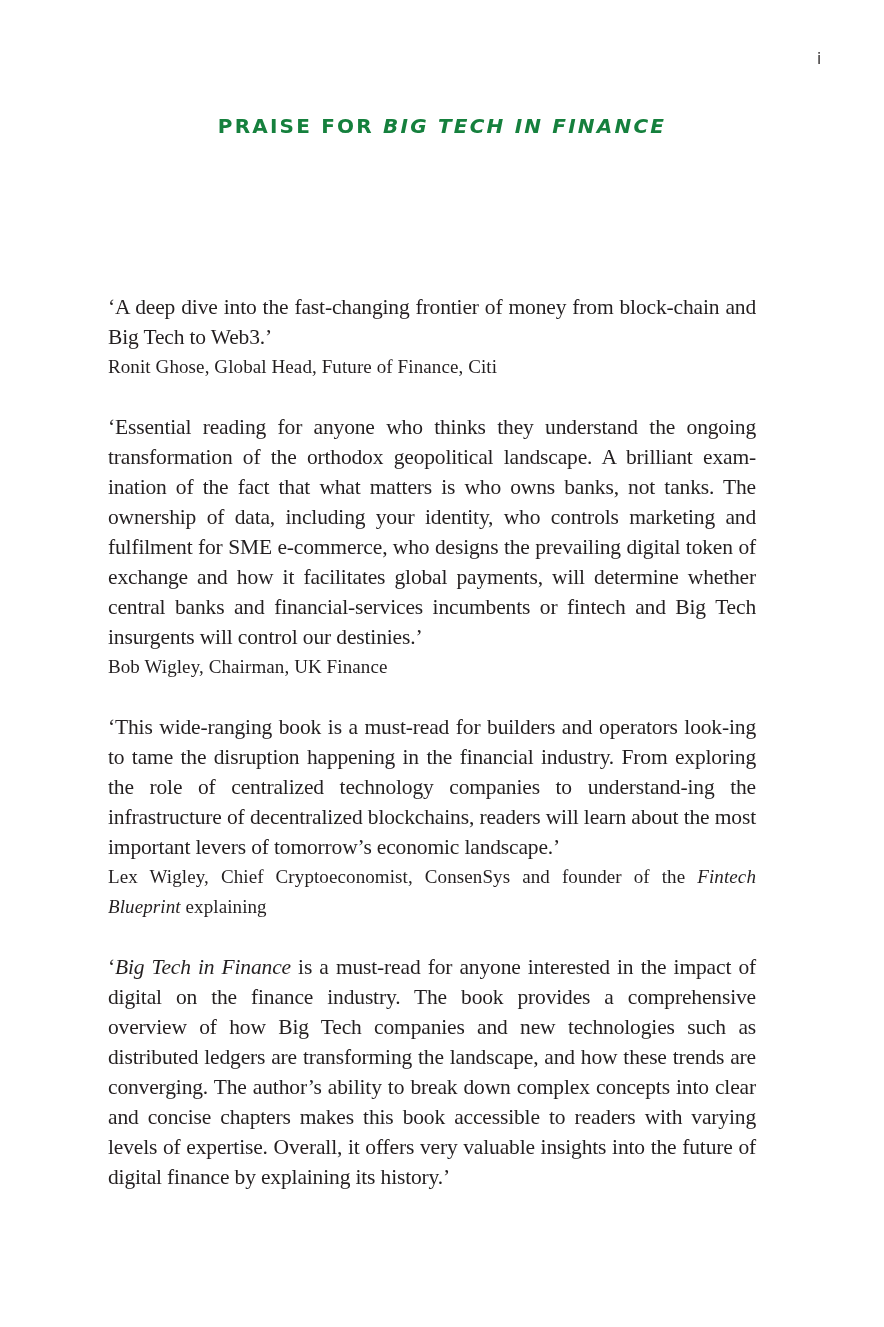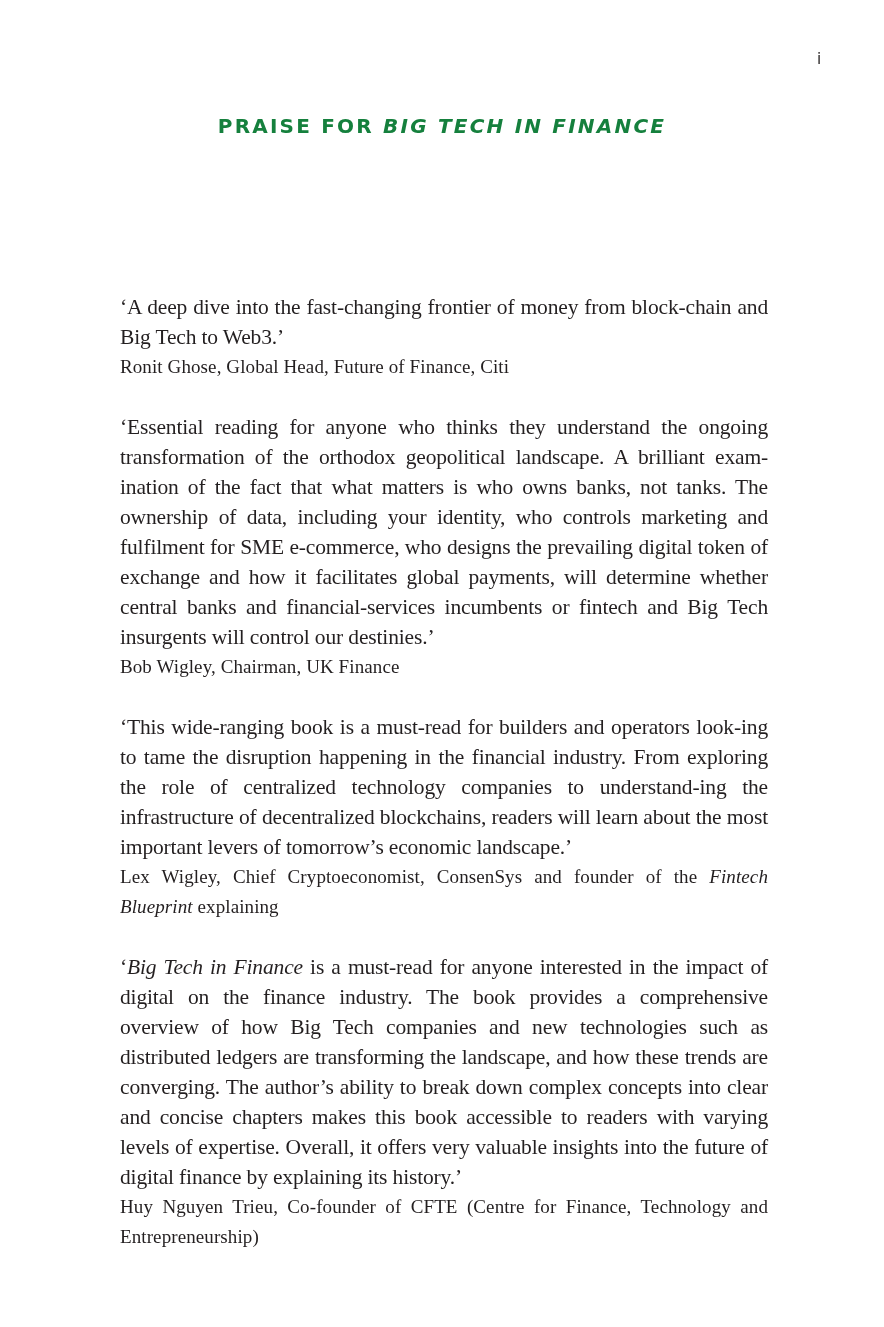--- a/index.html
+++ b/index.html
@@ -7,21 +7,21 @@
   .page-number {
     position: absolute; top: 50px; left: 817px;
     font-family: "DejaVu Sans", sans-serif; font-size: 15px; color: #231f20;
   }
   .page-title {
     position: absolute; top: 114px; left: 0; width: 884px; text-align: center;
     font-family: "DejaVu Sans", sans-serif; font-weight: bold; font-size: 20px;
     letter-spacing: 2.2px; color: #15803d; margin: 0;
   }
   .page-title em { font-style: italic; }
-  .quotes { position: absolute; left: 120px; width: 648px; top: 292px; }
+  .quotes { position: absolute; left: 108px; width: 648px; top: 292px; }
   .quote-block { margin: 0; }
   .quote-text {
     font-family: "Liberation Serif", "DejaVu Serif", serif; font-size: 21.5px; line-height: 30px;
     text-align: justify; margin: 0; letter-spacing: -0.15px;
   }
   .attribution {
     font-family: Liberation Serif, serif; font-size: 19px; line-height: 30px;
     margin: 0; text-align: justify; letter-spacing: 0.1px;
   }
   .attribution em, .quote-text em { font-style: italic; } 
@@ -49,16 +49,15 @@
   <div class="gap"></div>
 
   <div class="quote-block">
     <p class="quote-text">‘This wide-ranging book is a must-read for builders and operators look-ing to tame the disruption happening in the financial industry. From exploring the role of centralized technology companies to understand-ing the infrastructure of decentralized blockchains, readers will learn about the most important levers of tomorrow’s economic landscape.’</p>
     <p class="attribution"><span>Lex Wigley, Chief Cryptoeconomist, ConsenSys and founder of the </span><em>Fintech Blueprint</em><span> explaining</span></p>
   </div>
   <div class="gap"></div>
 
   <div class="quote-block">
     <p class="quote-text"><span>‘</span><em>Big Tech in Finance</em><span> is a must-read for anyone interested in the impact of digital on the finance industry. The book provides a comprehensive overview of how Big Tech companies and new technologies such as distributed ledgers are transforming the landscape, and how these trends are converging. The author’s ability to break down complex concepts into clear and concise chapters makes this book accessible to readers with varying levels of expertise. Overall, it offers very valuable insights into the future of digital finance by explaining its history.’</span></p>
-    <p class="attribution">Huy Nguyen Trieu, Co-founder of CFTE (Centre for Finance, Technology and Entrepreneurship)</p>
   </div>
 
 </div>
 
 </body></html>

